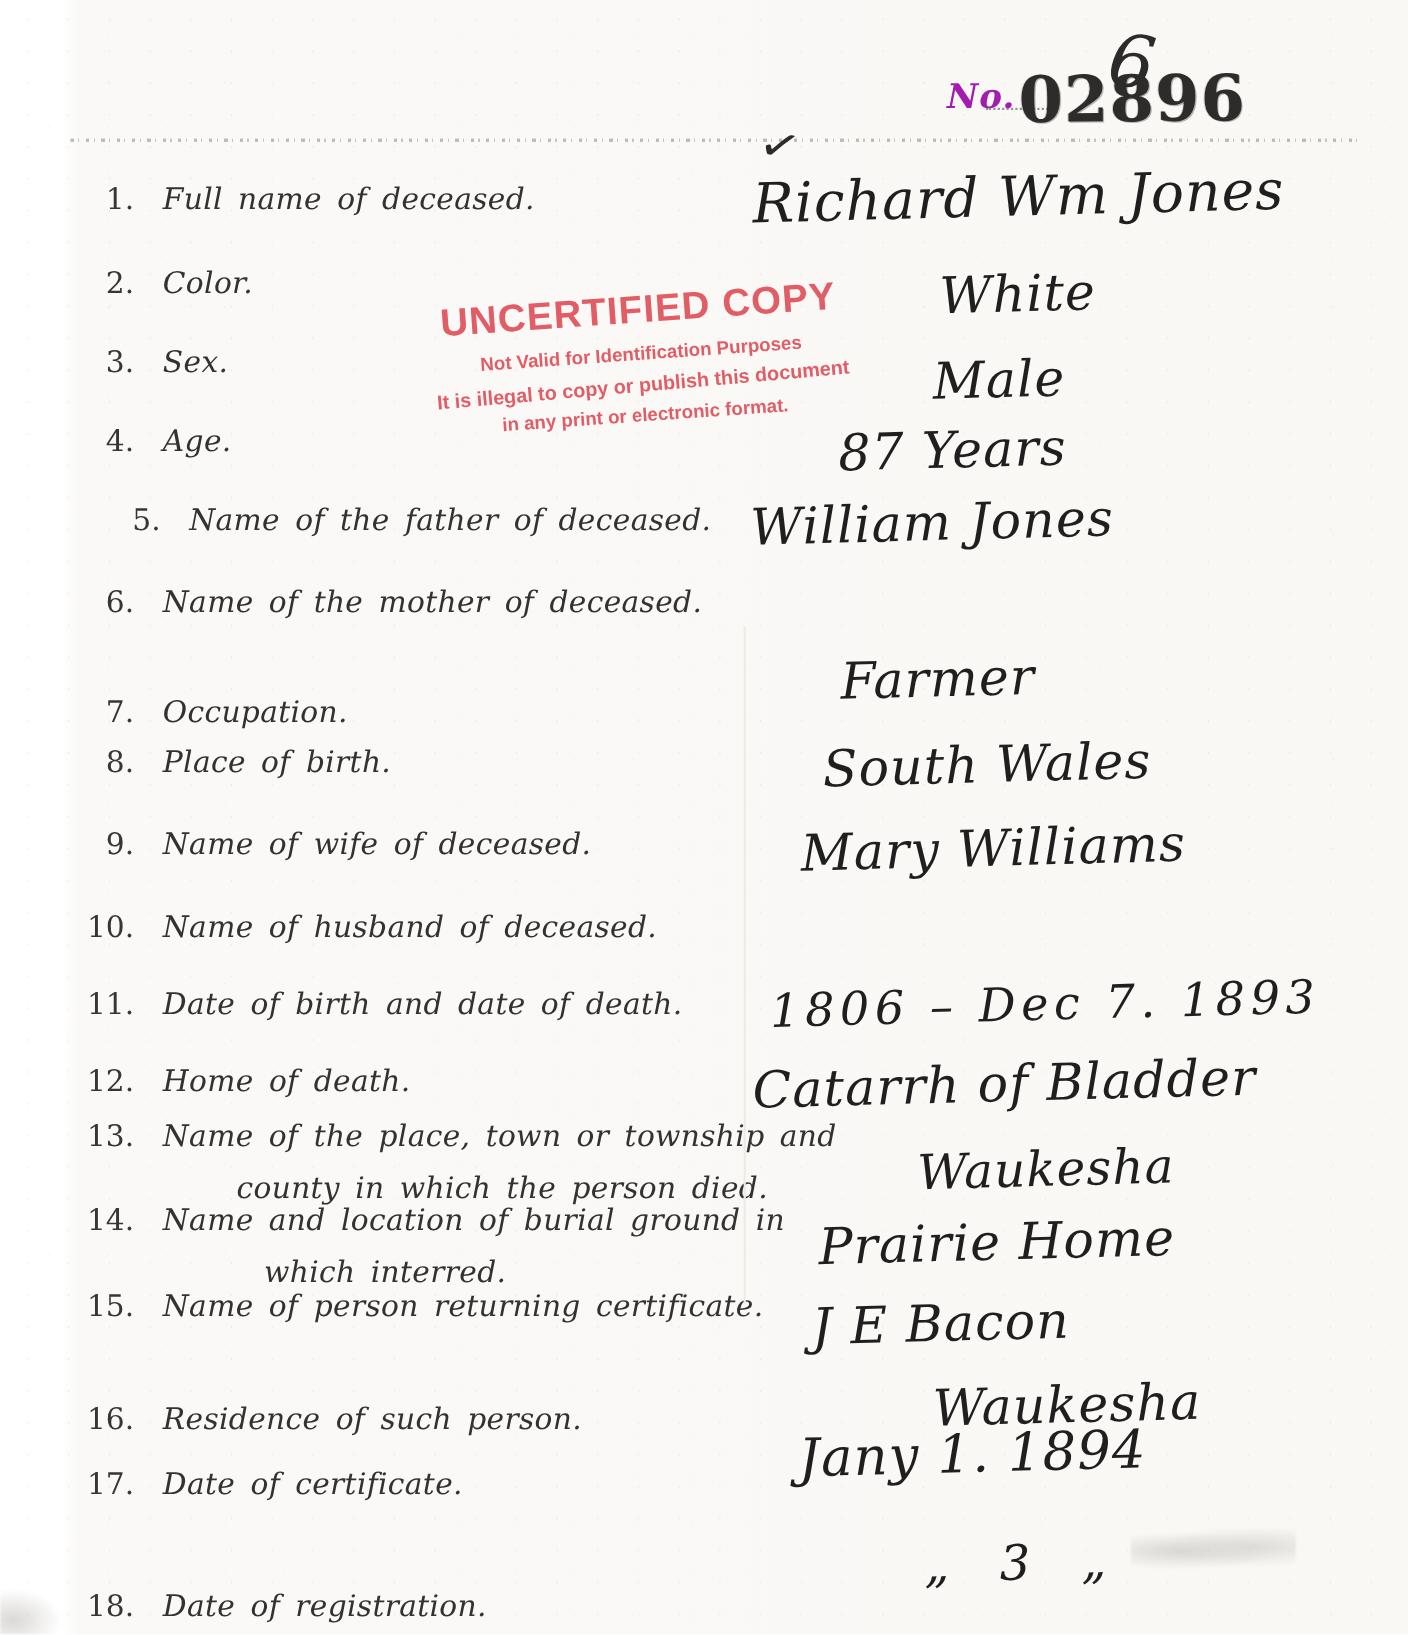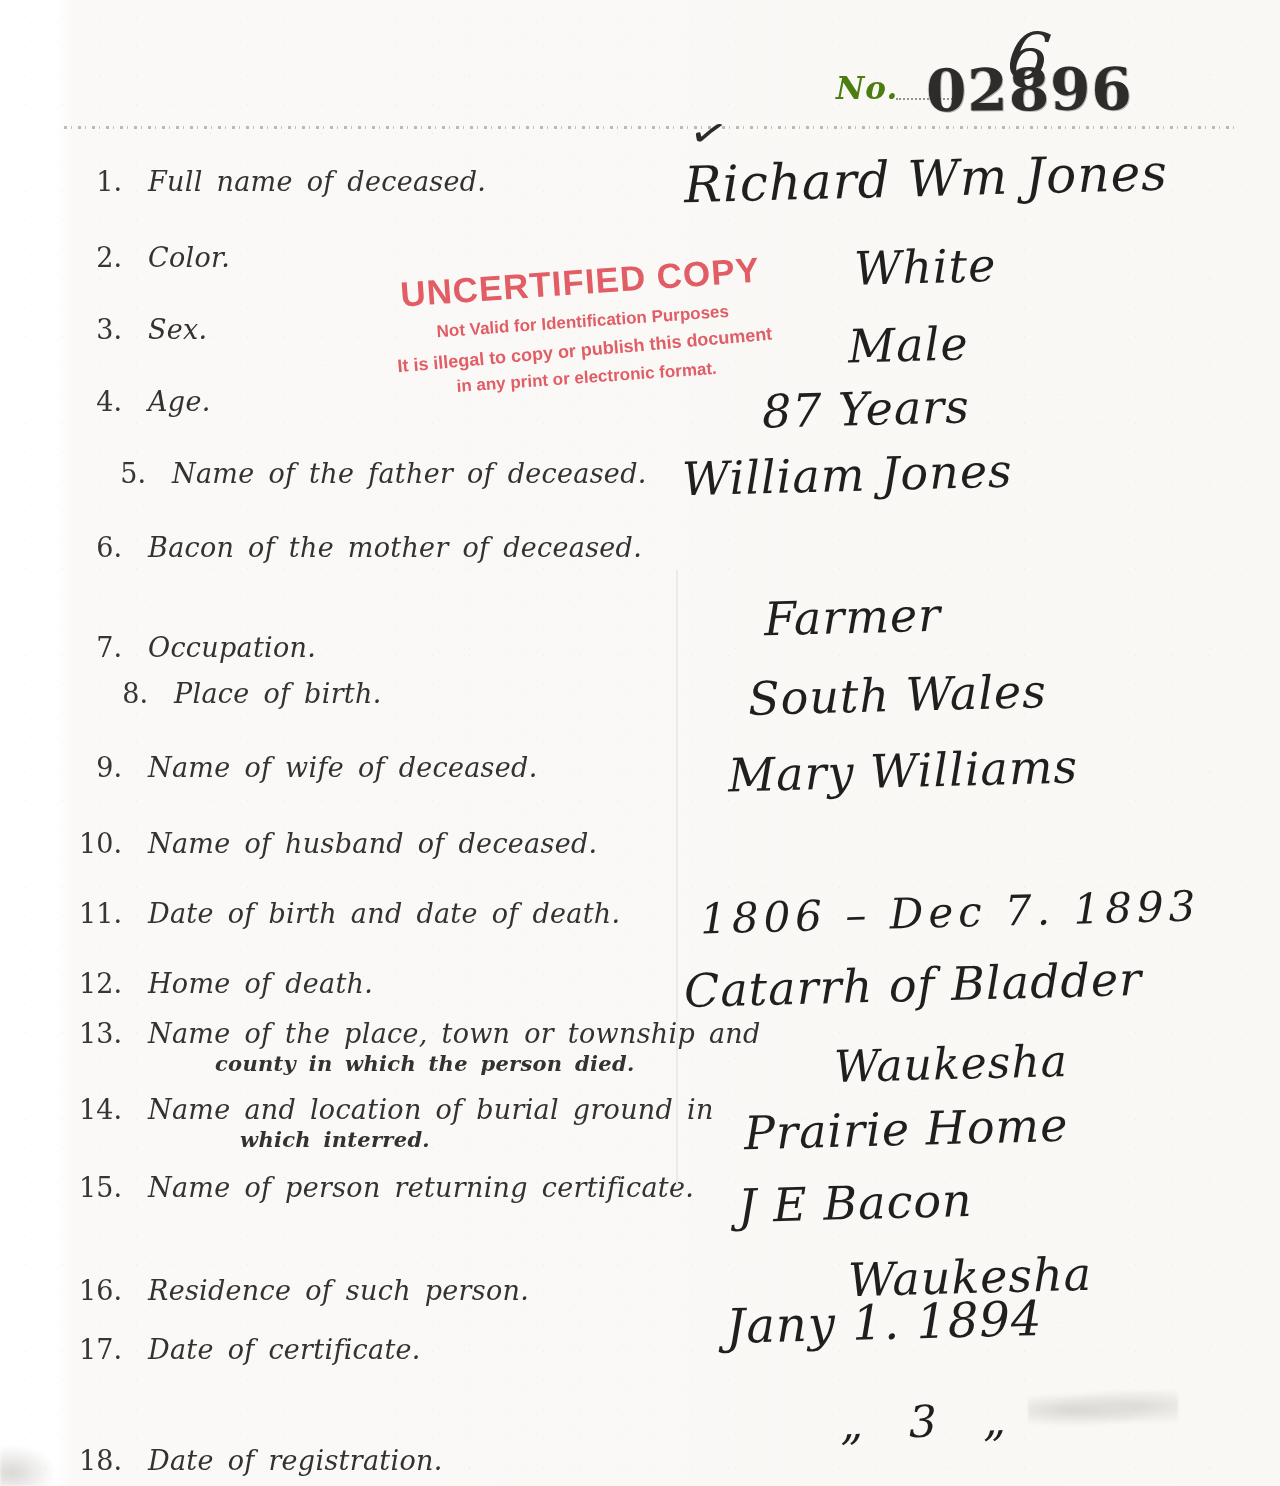--- a/index.html
+++ b/index.html
@@ -20,22 +20,22 @@
     background-image:radial-gradient(#d9d6d0 0.6px, transparent 0.9px),
                      radial-gradient(#e3e0da 0.5px, transparent 0.8px);
     background-size:37px 29px, 53px 41px;
     background-position:7px 3px, 19px 13px;
     opacity:.45;
     pointer-events:none;
   }
 
   
   .no-label{
-    position:absolute;left:836px;top:70px;
-    font-style:italic;font-weight:700;font-size:31px;color:#4d7c0f;
+    position:absolute;left:861px;top:70px;
+    font-style:italic;font-weight:700;font-size:31px;color:#a21caf;
     letter-spacing:1px;
   }
   .no-leader{
     position:absolute;left:896px;top:98px;width:60px;
     border-top:2px dotted #7e7b76;opacity:.8;
   }
   .cert-number{
     position:absolute;left:926px;top:56px;
     font-family:"DejaVu Serif",serif;font-weight:700;font-size:58px;color:#2d2c2a;
     letter-spacing:1px;transform:rotate(-.5deg);
@@ -83,27 +83,26 @@
     font-size:27px;color:#363636;font-weight:500;
     font-family:"DejaVu Serif",serif;
   }
   .row .lbl{
     display:inline-block;margin-left:26px;
     font-style:italic;font-size:27px;color:#333231;
     word-spacing:5px;letter-spacing:.3px;
   }
   .row .lbl2{
     display:block;margin-left:215px;
-    font-style:italic;font-size:21px;color:#333231;
+    font-style:italic;font-size:27px;color:#333231;
     word-spacing:5px;letter-spacing:.3px;
-    margin-top:2px;
-    font-weight:bold;
+    margin-top:16px;
   }
   .r0 {top:166px;} .r1 {top:242px;} .r2 {top:314px;} .r3 {top:386px;}
-  .r4 {top:458px;margin-left:24px;} .r5 {top:532px;} .r6 {top:632px;} .r7 {top:678px;padding-left:26px;}
+  .r4 {top:458px;margin-left:24px;} .r5 {top:532px;} .r6 {top:632px;} .r7 {top:678px;}
   .r8 {top:752px;} .r9 {top:828px;} .r10{top:898px;} .r11{top:968px;}
   .r12{top:1018px;} .r13{top:1094px;} .r14{top:1172px;} .r15{top:1275px;}
   .r16{top:1334px;} .r17{top:1404px;margin-top:41px;}
   .r13 .lbl2{margin-left:240px;}
 
   
   .answer{
     position:absolute;
     font-family:"DejaVu Serif",serif;
     font-style:italic;
@@ -163,21 +162,21 @@
   <div class="l2">Not Valid for Identification Purposes</div>
   <div class="l3">It is illegal to copy or publish this document</div>
   <div class="l4">in any print or electronic format.</div>
 </div>
 
 <div class="row r0"><span class="num">1.</span><span class="lbl">Full name of deceased.</span></div>
 <div class="row r1"><span class="num">2.</span><span class="lbl">Color.</span></div>
 <div class="row r2"><span class="num">3.</span><span class="lbl">Sex.</span></div>
 <div class="row r3"><span class="num">4.</span><span class="lbl">Age.</span></div>
 <div class="row r4"><span class="num">5.</span><span class="lbl">Name of the father of deceased.</span></div>
-<div class="row r5"><span class="num">6.</span><span class="lbl">Bacon of the mother of deceased.</span></div>
+<div class="row r5"><span class="num">6.</span><span class="lbl">Name of the mother of deceased.</span></div>
 <div class="row r6"><span class="num">7.</span><span class="lbl">Occupation.</span></div>
 <div class="row r7"><span class="num">8.</span><span class="lbl">Place of birth.</span></div>
 <div class="row r8"><span class="num">9.</span><span class="lbl">Name of wife of deceased.</span></div>
 <div class="row r9"><span class="num">10.</span><span class="lbl">Name of husband of deceased.</span></div>
 <div class="row r10"><span class="num">11.</span><span class="lbl">Date of birth and date of death.</span></div>
 <div class="row r11"><span class="num">12.</span><span class="lbl">Home of death.</span></div>
 <div class="row r12"><span class="num">13.</span><span class="lbl">Name of the place, town or township and</span><span class="lbl2">county in which the person died.</span></div>
 <div class="row r13"><span class="num">14.</span><span class="lbl">Name and location of burial ground in</span><span class="lbl2">which interred.</span></div>
 <div class="row r14"><span class="num">15.</span><span class="lbl">Name of person returning certificate.</span></div>
 <div class="row r15"><span class="num">16.</span><span class="lbl">Residence of such person.</span></div>

